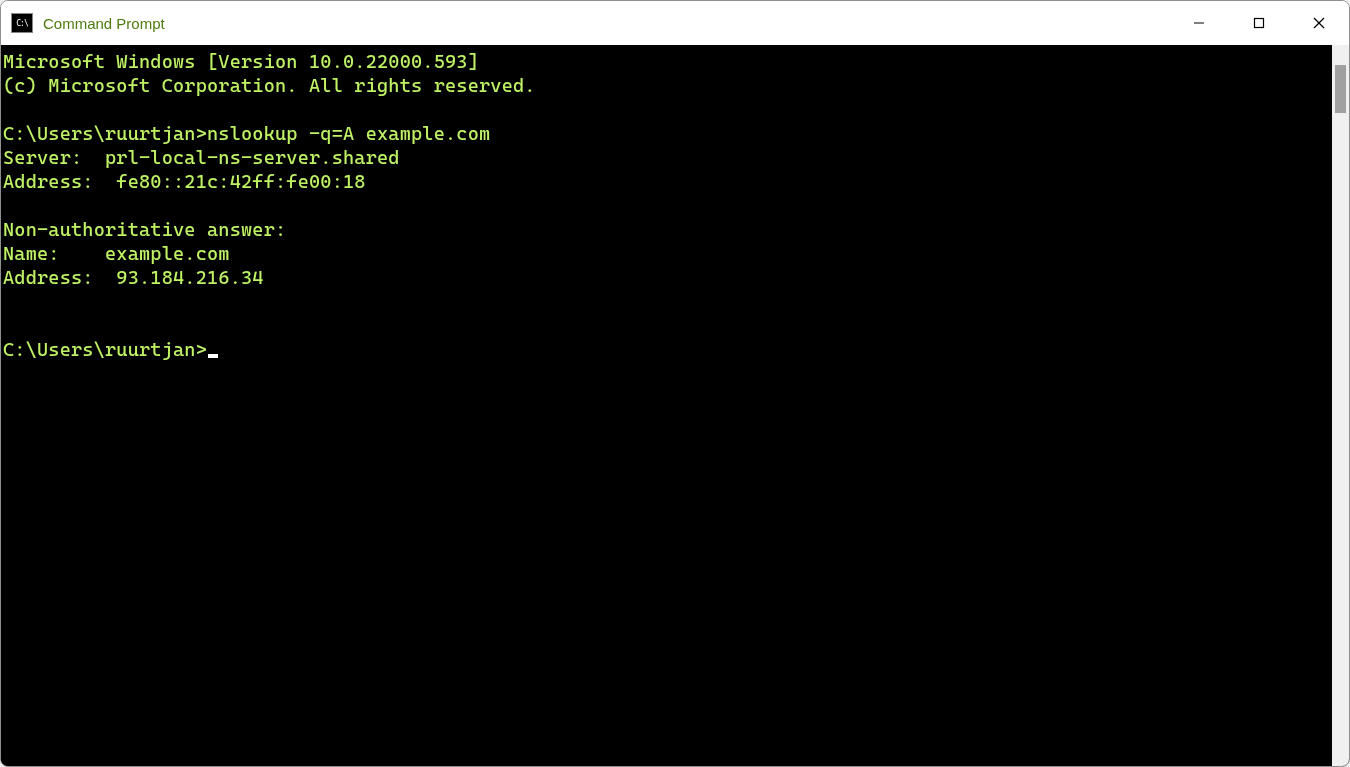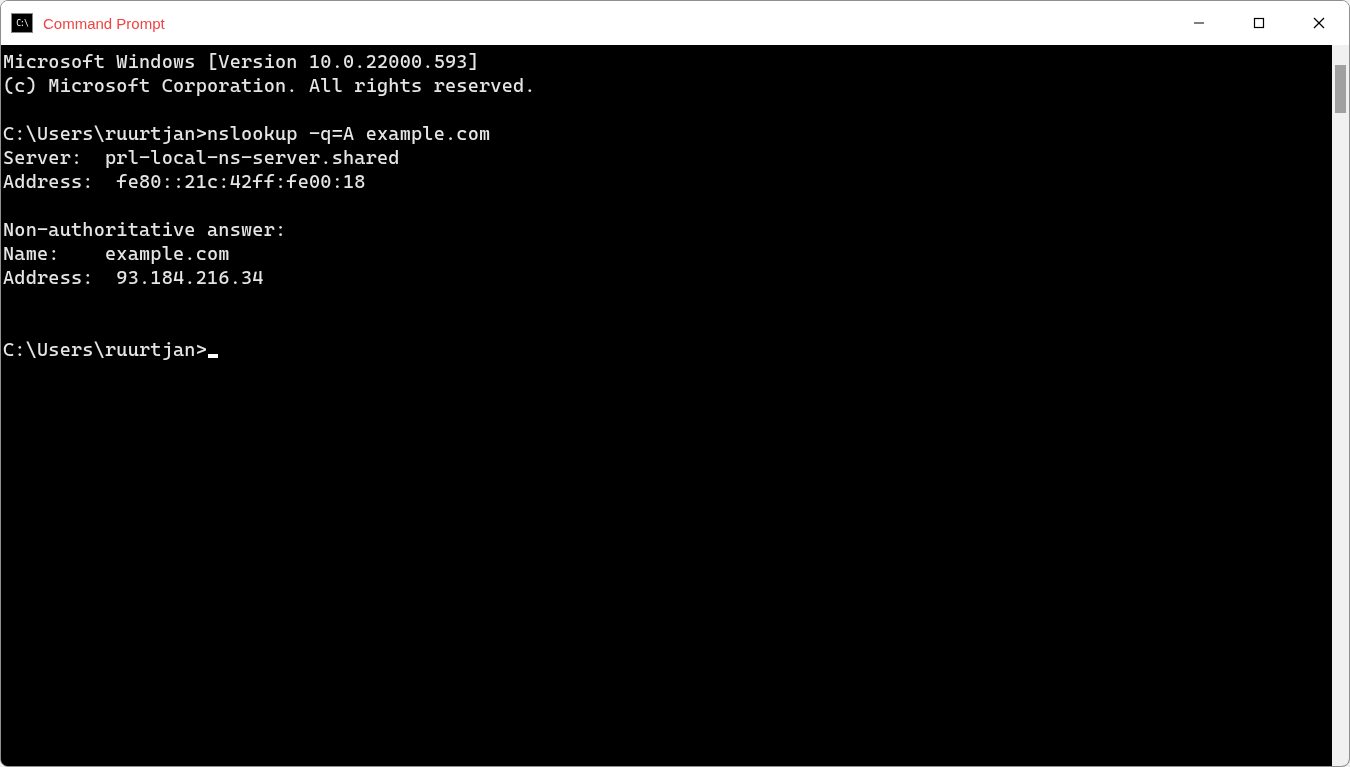--- a/index.html
+++ b/index.html
@@ -39,21 +39,21 @@
       justify-content: center;
       margin-right: 10px;
       border: 1px solid #888;
       font-size: 8px;
       color: #fff;
       font-family: monospace;
       letter-spacing: -1px;
     }
     .titlebar-title {
       font-size: 15px;
-      color: #ef4444;
+      color: #4d7c0f;
       flex: 1;
     }
     .win-controls {
       display: flex;
       height: 100%;
     }
     .win-btn {
       width: 60px;
       height: 100%;
       display: flex;
@@ -70,21 +70,21 @@
     }
     .terminal-wrap {
       flex: 1;
       display: flex;
       background: #000;
       overflow: hidden;
     }
     .terminal {
       flex: 1;
       background: #000000;
-      color: #e5e5e5;
+      color: #bef264;
       font-family: "Cascadia Mono", "Consolas", monospace;
       font-size: 19px;
       line-height: 24px;
       padding: 4px 0 0 2px;
       white-space: pre;
       overflow: hidden;
       letter-spacing: 0.2px;
       border-radius: 6px;
     }
     .scrollbar {

